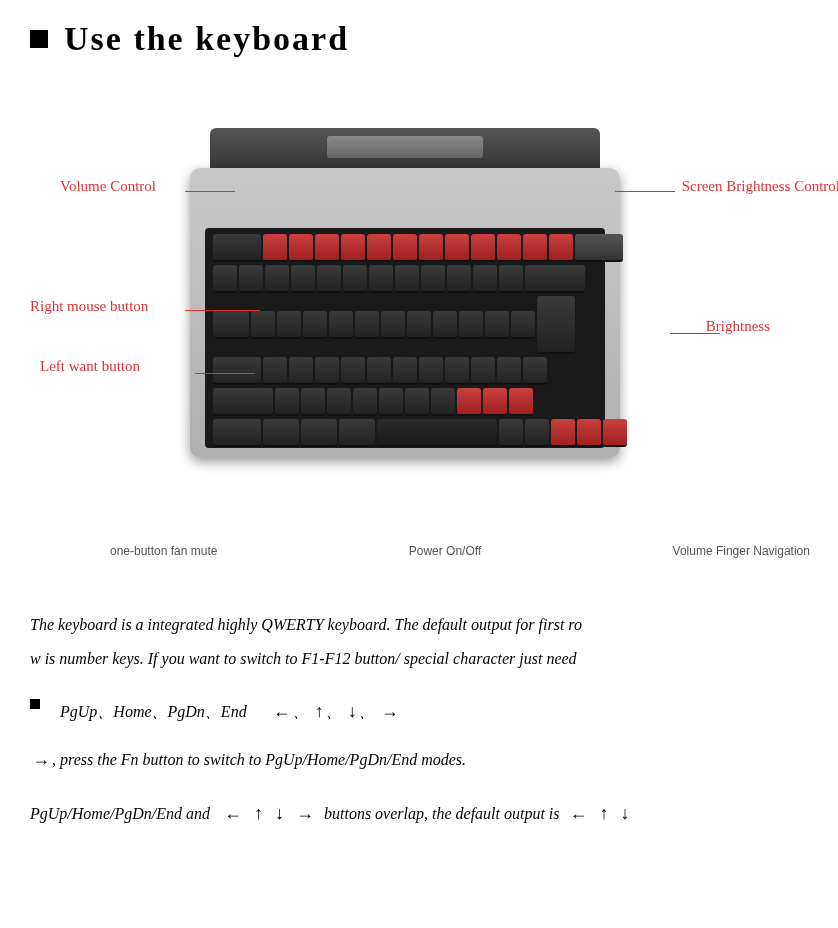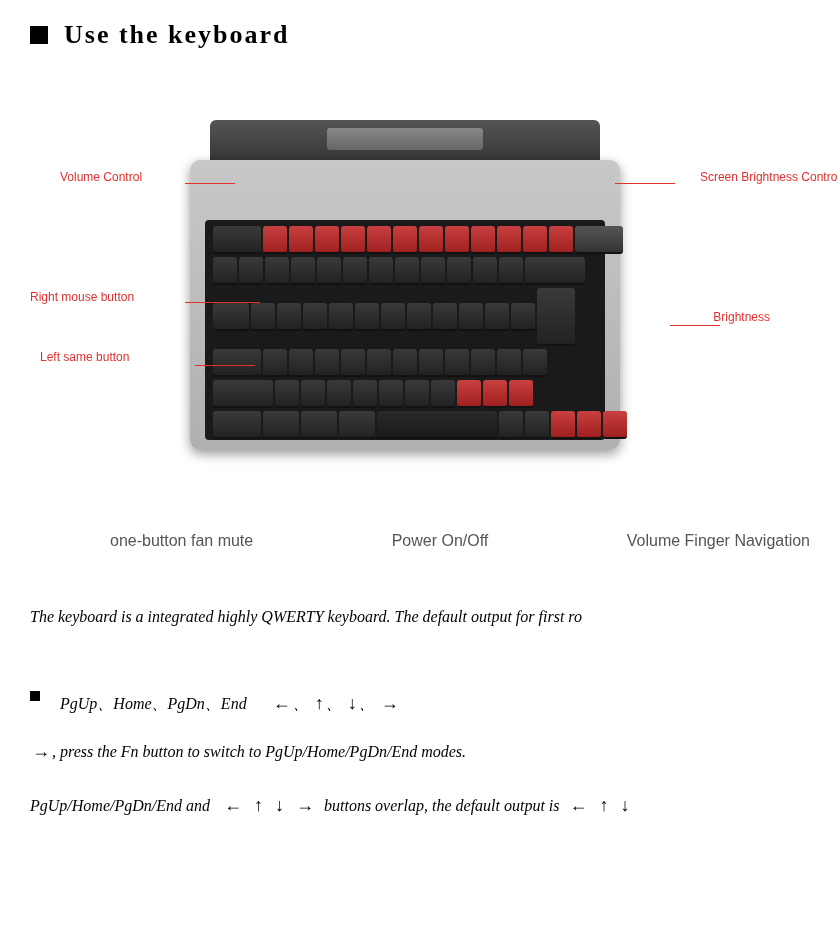--- a/index.html
+++ b/index.html
@@ -8,21 +8,21 @@
       min-height: 928px;
       background: #ffffff;
       font-family: "Times New Roman", Times, serif;
       color: #000000;
       padding: 20px 30px;
     }
 
     .page-title {
       display: flex;
       align-items: center;
-      font-size: 26px;
+      font-size: 34px;
       font-weight: bold;
       margin-bottom: 20px;
       letter-spacing: 2px;
     }
     .page-title .bullet {
       display: inline-block;
       width: 18px;
       height: 18px;
       background: #000;
       margin-right: 16px;
@@ -123,27 +123,27 @@
       background: linear-gradient(180deg, #c94040 0%, #a02020 100%);
     }
     .key-special {
       background: linear-gradient(180deg, #555 0%, #333 100%);
     }
 
     
     .label-red {
       position: absolute;
       color: #e03030;
-      font-size: 12px;
-      font-family: Liberation Sans, sans-serif;
+      font-size: 15px;
+      font-family: Liberation Serif, serif;
       white-space: nowrap;
     }
     .bottom-label {
       color: #555;
-      font-size: 16px;
+      font-size: 12px;
       font-family: Arial, sans-serif;
       text-align: right;
     }
 
     
     .main-content {
       margin-top: 20px;
       line-height: 1.9;
       font-style: italic;
     }
@@ -188,21 +188,21 @@
 <div class="page-title">
   <span class="bullet"></span>
   <span>Use  the  keyboard</span>
 </div>
 
 <div class="keyboard-diagram">
 
   <div class="label-red" style="left:30px; top:100px;">Volume Control</div>
   <div class="label-red" style="right:10px; top:100px;">Screen Brightness Control</div>
   <div class="label-red" style="left:0px; top:220px;text-align:center;">Right mouse button</div>
-  <div class="label-red" style="left:10px; top:280px;">Left same button</div>
+  <div class="label-red" style="left:10px; top:280px;">Left want button</div>
   <div class="label-red" style="right:80px; top:240px;">Brightness</div>
 
   <div class="keyboard-img-area">
 
     <div class="kb-screen-top"></div>
 
     <div class="kb-bezel"></div>
 
     <div class="kb-outer">
       <div class="kb-keys-area">
@@ -311,21 +311,21 @@
   <div style="position:absolute; right:175px; top:113px; width:60px; height:1px; background:#e03030;"></div>
   <div style="position:absolute; left:155px; top:232px; width:75px; height:1px; background:#e03030;"></div>
   <div style="position:absolute; left:165px; top:295px; width:60px; height:1px; background:#e03030;"></div>
   <div style="position:absolute; right:130px; top:255px; width:50px; height:1px; background:#e03030;"></div>
 </div>
 
 <div class="main-content">
 
   <p class="para">
     <span>The  keyboard  is  a  integrated  highly  QWERTY  keyboard.  The  default  output  for  first  ro</span><br>
-    <br>
+    <span>w  is  number  keys.  If  you  want  to  switch  to  F1-F12  button/  special  character  just  need</span><br>
   </p>
 
   <div class="bullet-para">
     <span class="bullet-square"></span>
     <span class="inline-text">
       <span>PgUp、Home、PgDn、End</span>&nbsp;&nbsp;&nbsp;&nbsp;&nbsp;
       <span class="arrow-sym">←</span>、
       <span class="arrow-sym">↑</span>、
       <span class="arrow-sym">↓</span>、
       <span class="arrow-sym">→</span>

